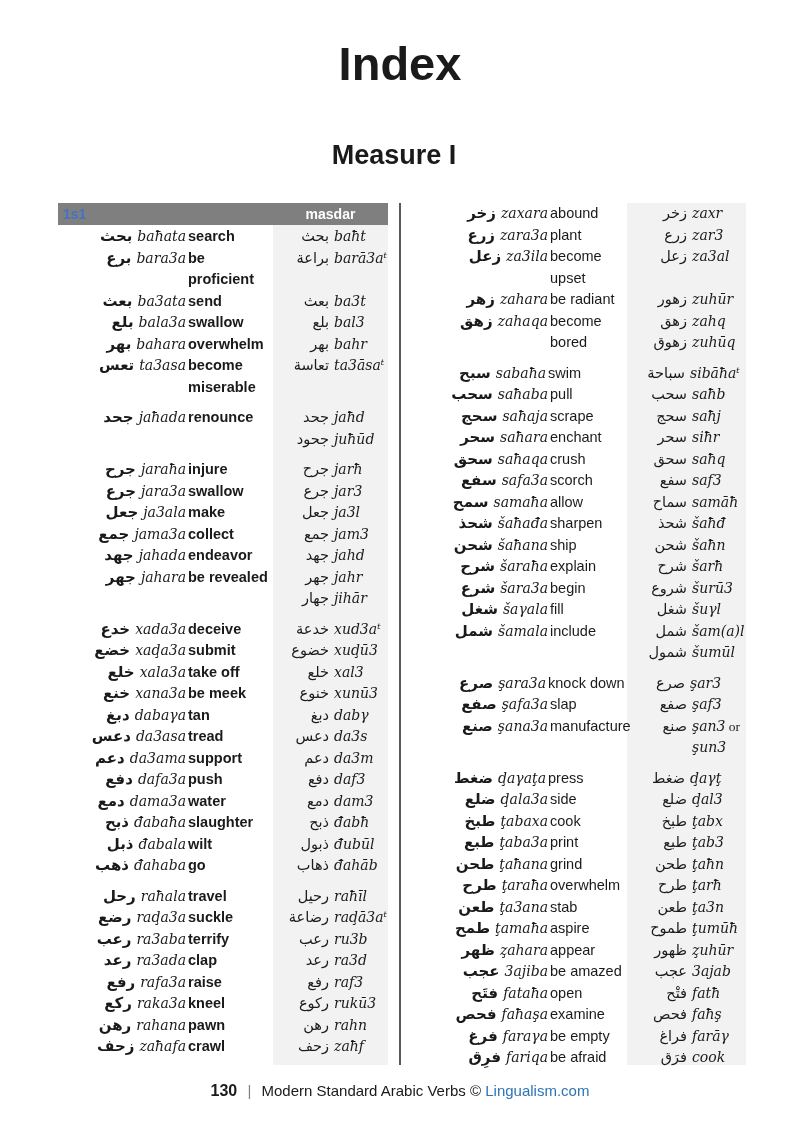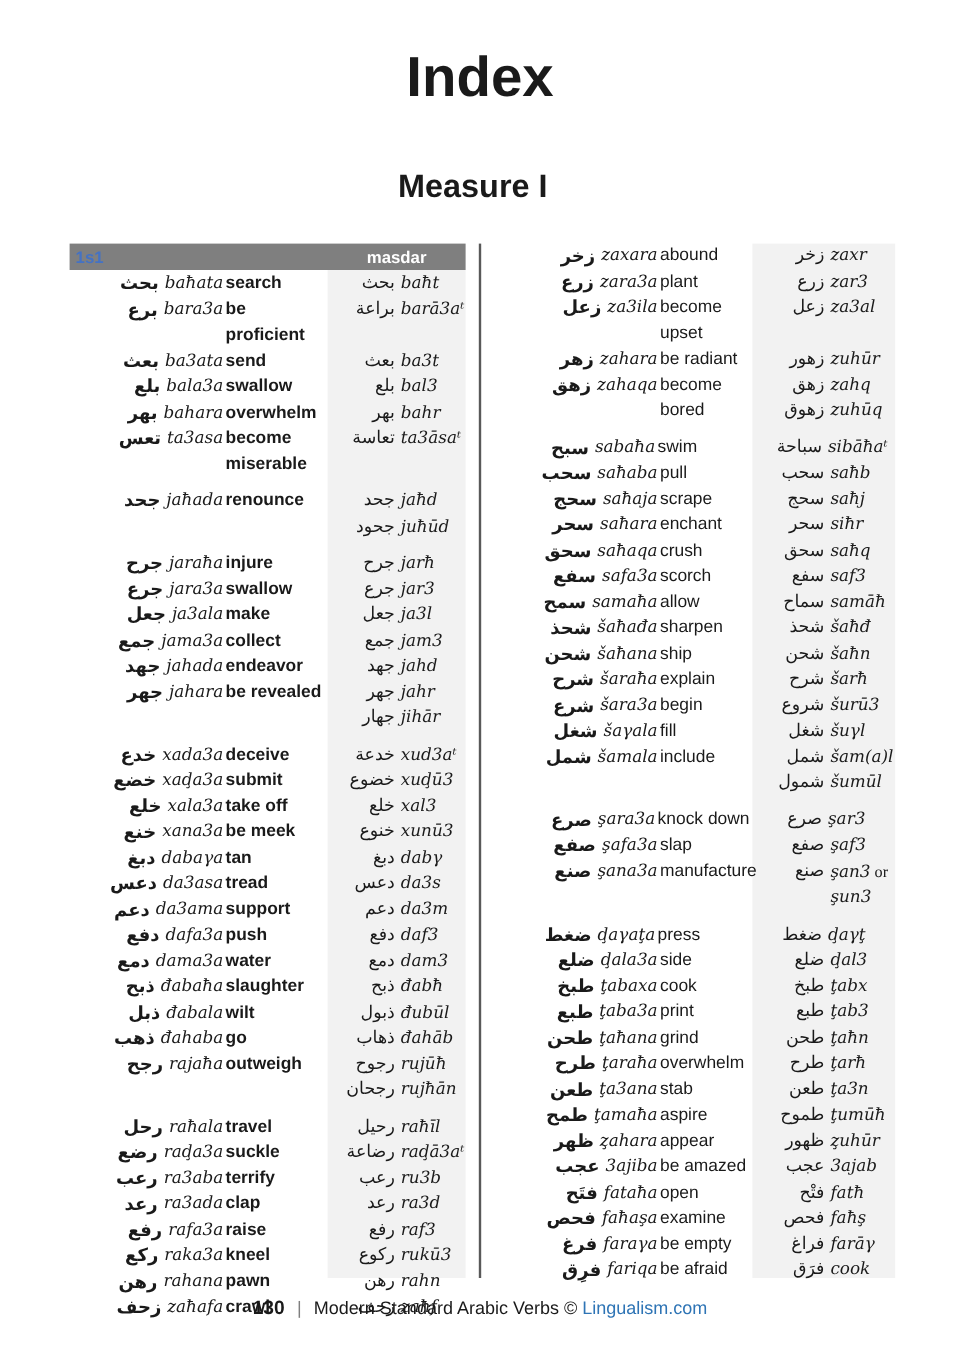--- a/index.html
+++ b/index.html
@@ -390,37 +390,20 @@
             <span class="tr">đahaba</span>
           </div>
           <div class="cell en">go</div>
           <div class="cell md">
             <div class="mline">
               <span class="m-ar">ذهاب</span>
               <span class="m-tr">đahāb</span>
             </div>
           </div>
         </div>
-        <div class="row">
-          <div class="cell c1">
-            <span class="ar">رجح</span>
-            <span class="tr">rajaħa</span>
-          </div>
-          <div class="cell en">outweigh</div>
-          <div class="cell md">
-            <div class="mline">
-              <span class="m-ar">رجوح</span>
-              <span class="m-tr">rujūħ</span>
-            </div>
-            <div class="mline">
-              <span class="m-ar">رجحان</span>
-              <span class="m-tr">rujħān</span>
-            </div>
-          </div>
-        </div>
         <div class="row gap">
           <div class="cell c1">
             <span class="ar">رحل</span>
             <span class="tr">raħala</span>
           </div>
           <div class="cell en">travel</div>
           <div class="cell md">
             <div class="mline">
               <span class="m-ar">رحيل</span>
               <span class="m-tr">raħīl</span>

